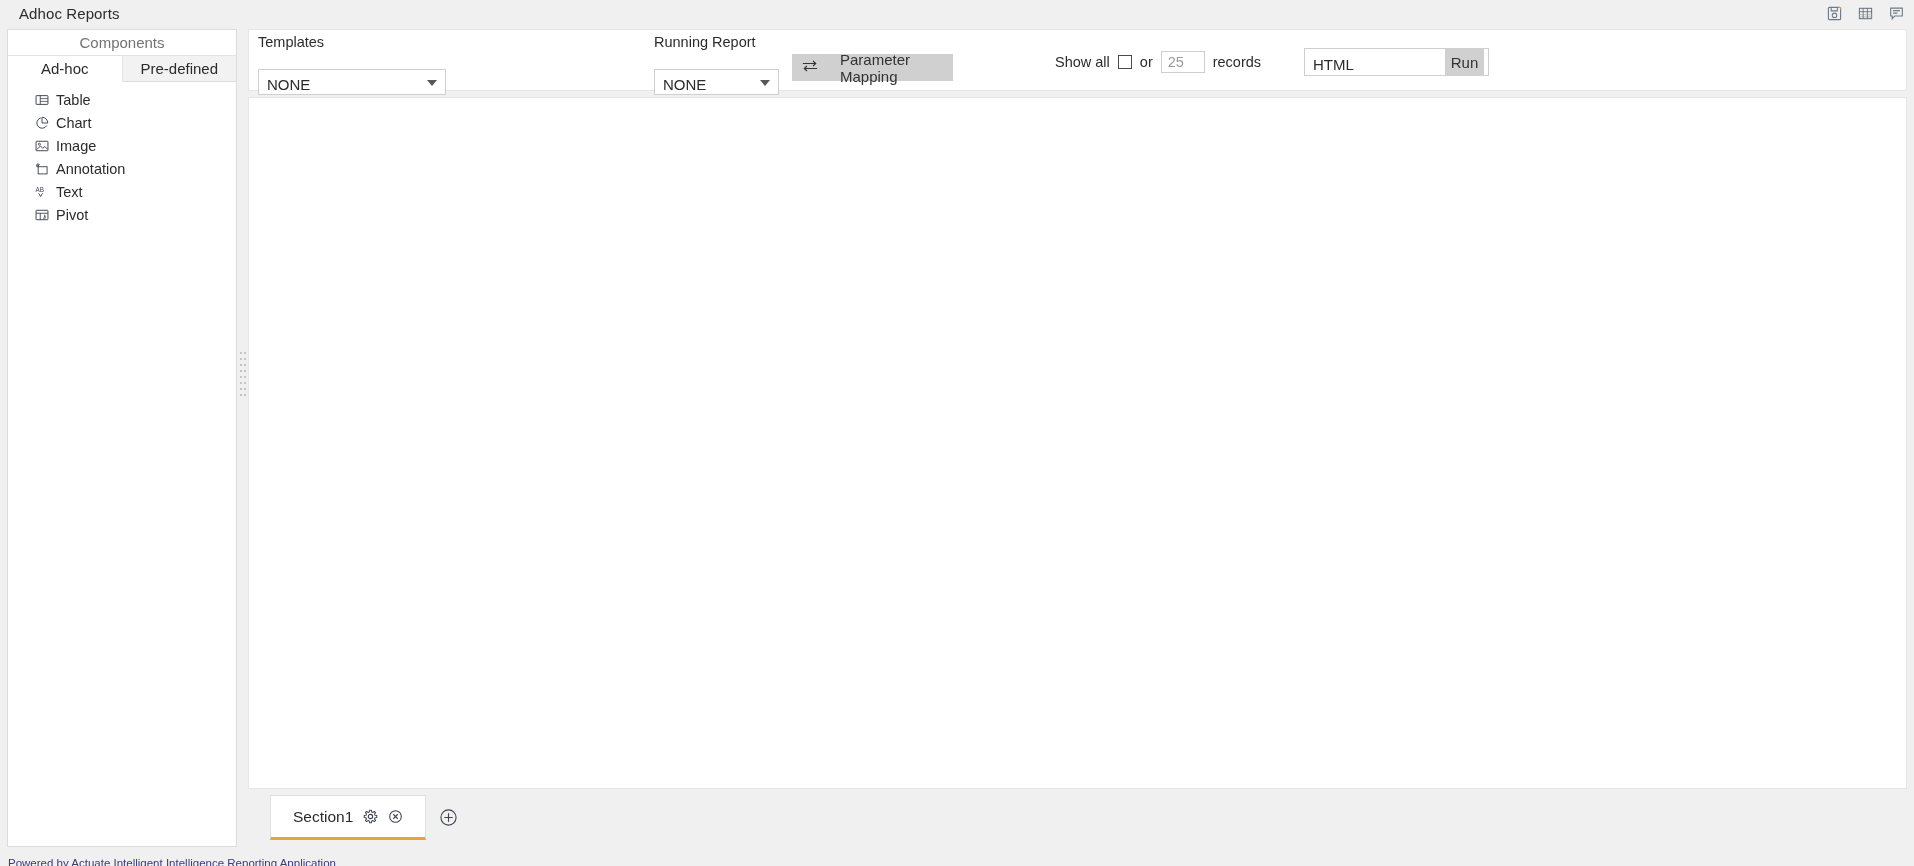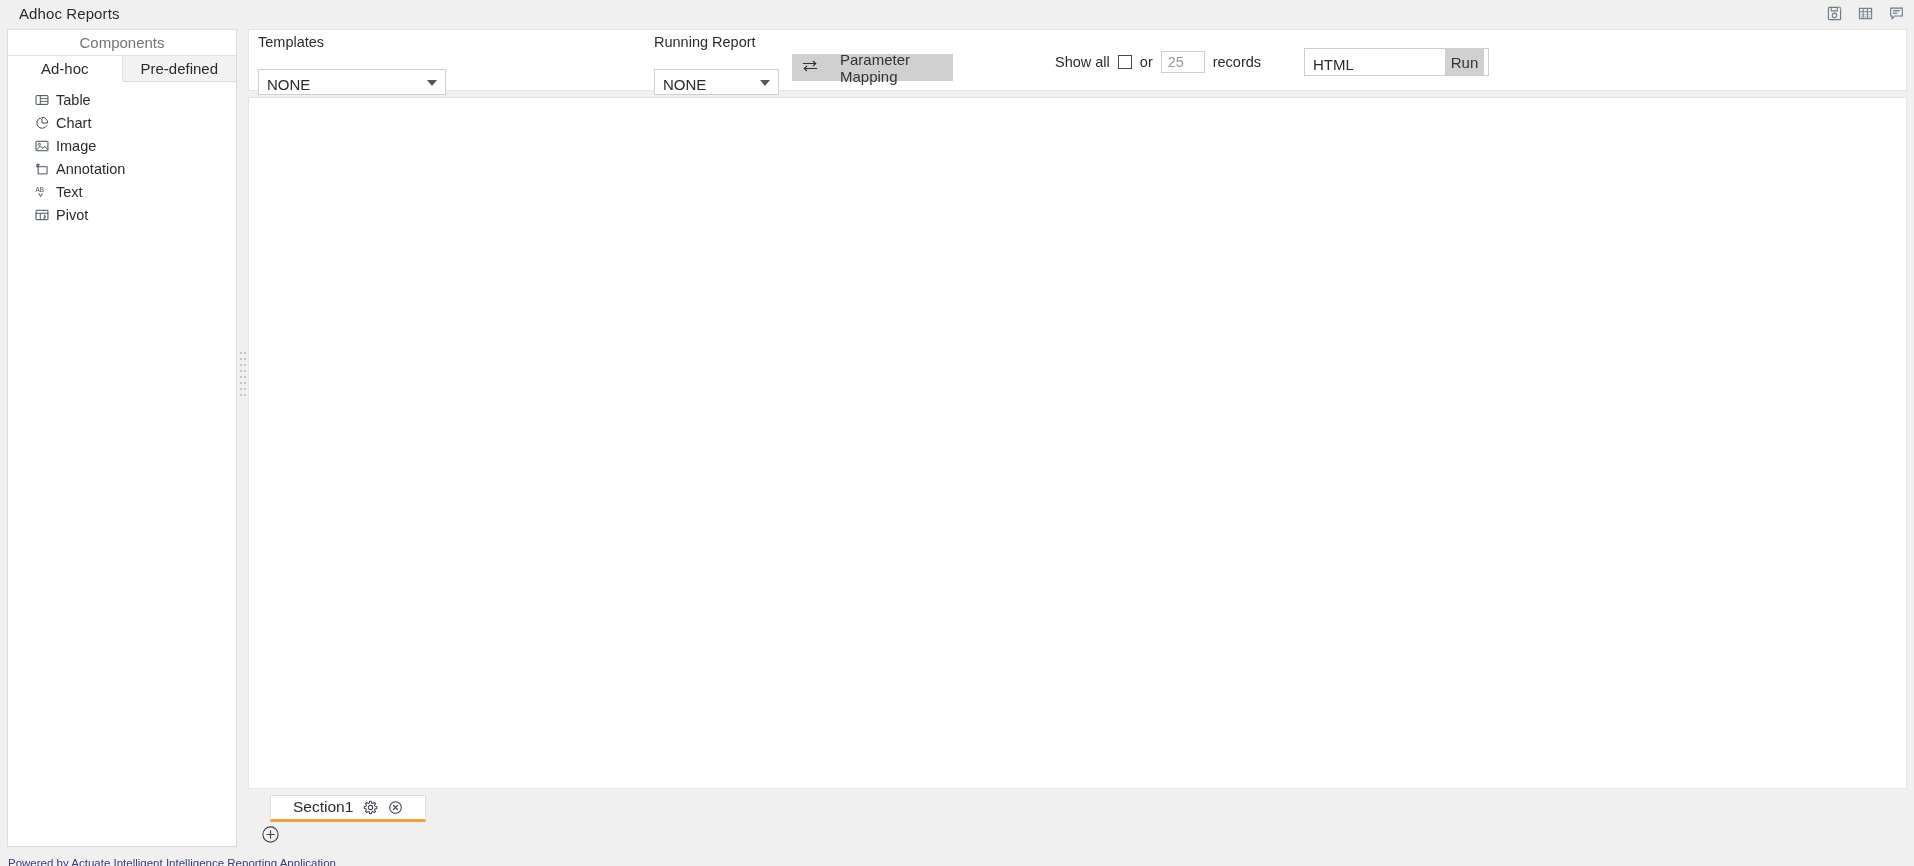--- a/index.html
+++ b/index.html
@@ -182,21 +182,21 @@
     position: absolute; left: 0; top: 68px;
     width: 1659px; height: 692px;
     background: #ffffff;
     border: 1px solid #e6e6e6;
   }
 
   
   .section-bar {
     position: absolute; left: 0; top: 766px;
     width: 1659px; height: 52px;
-    display: flex; align-items: flex-start; flex-direction: column;
+    display: flex; align-items: flex-start;
   }
   .section-tab {
     height: 45px;
     background: #ffffff;
     border: 1px solid #e0e0e0;
     border-bottom: 3px solid #e8a33d;
     display: flex; align-items: center;
     gap: 9px;
     padding: 0 22px;
     font-size: 15.5px; color: #2b2b2b;

